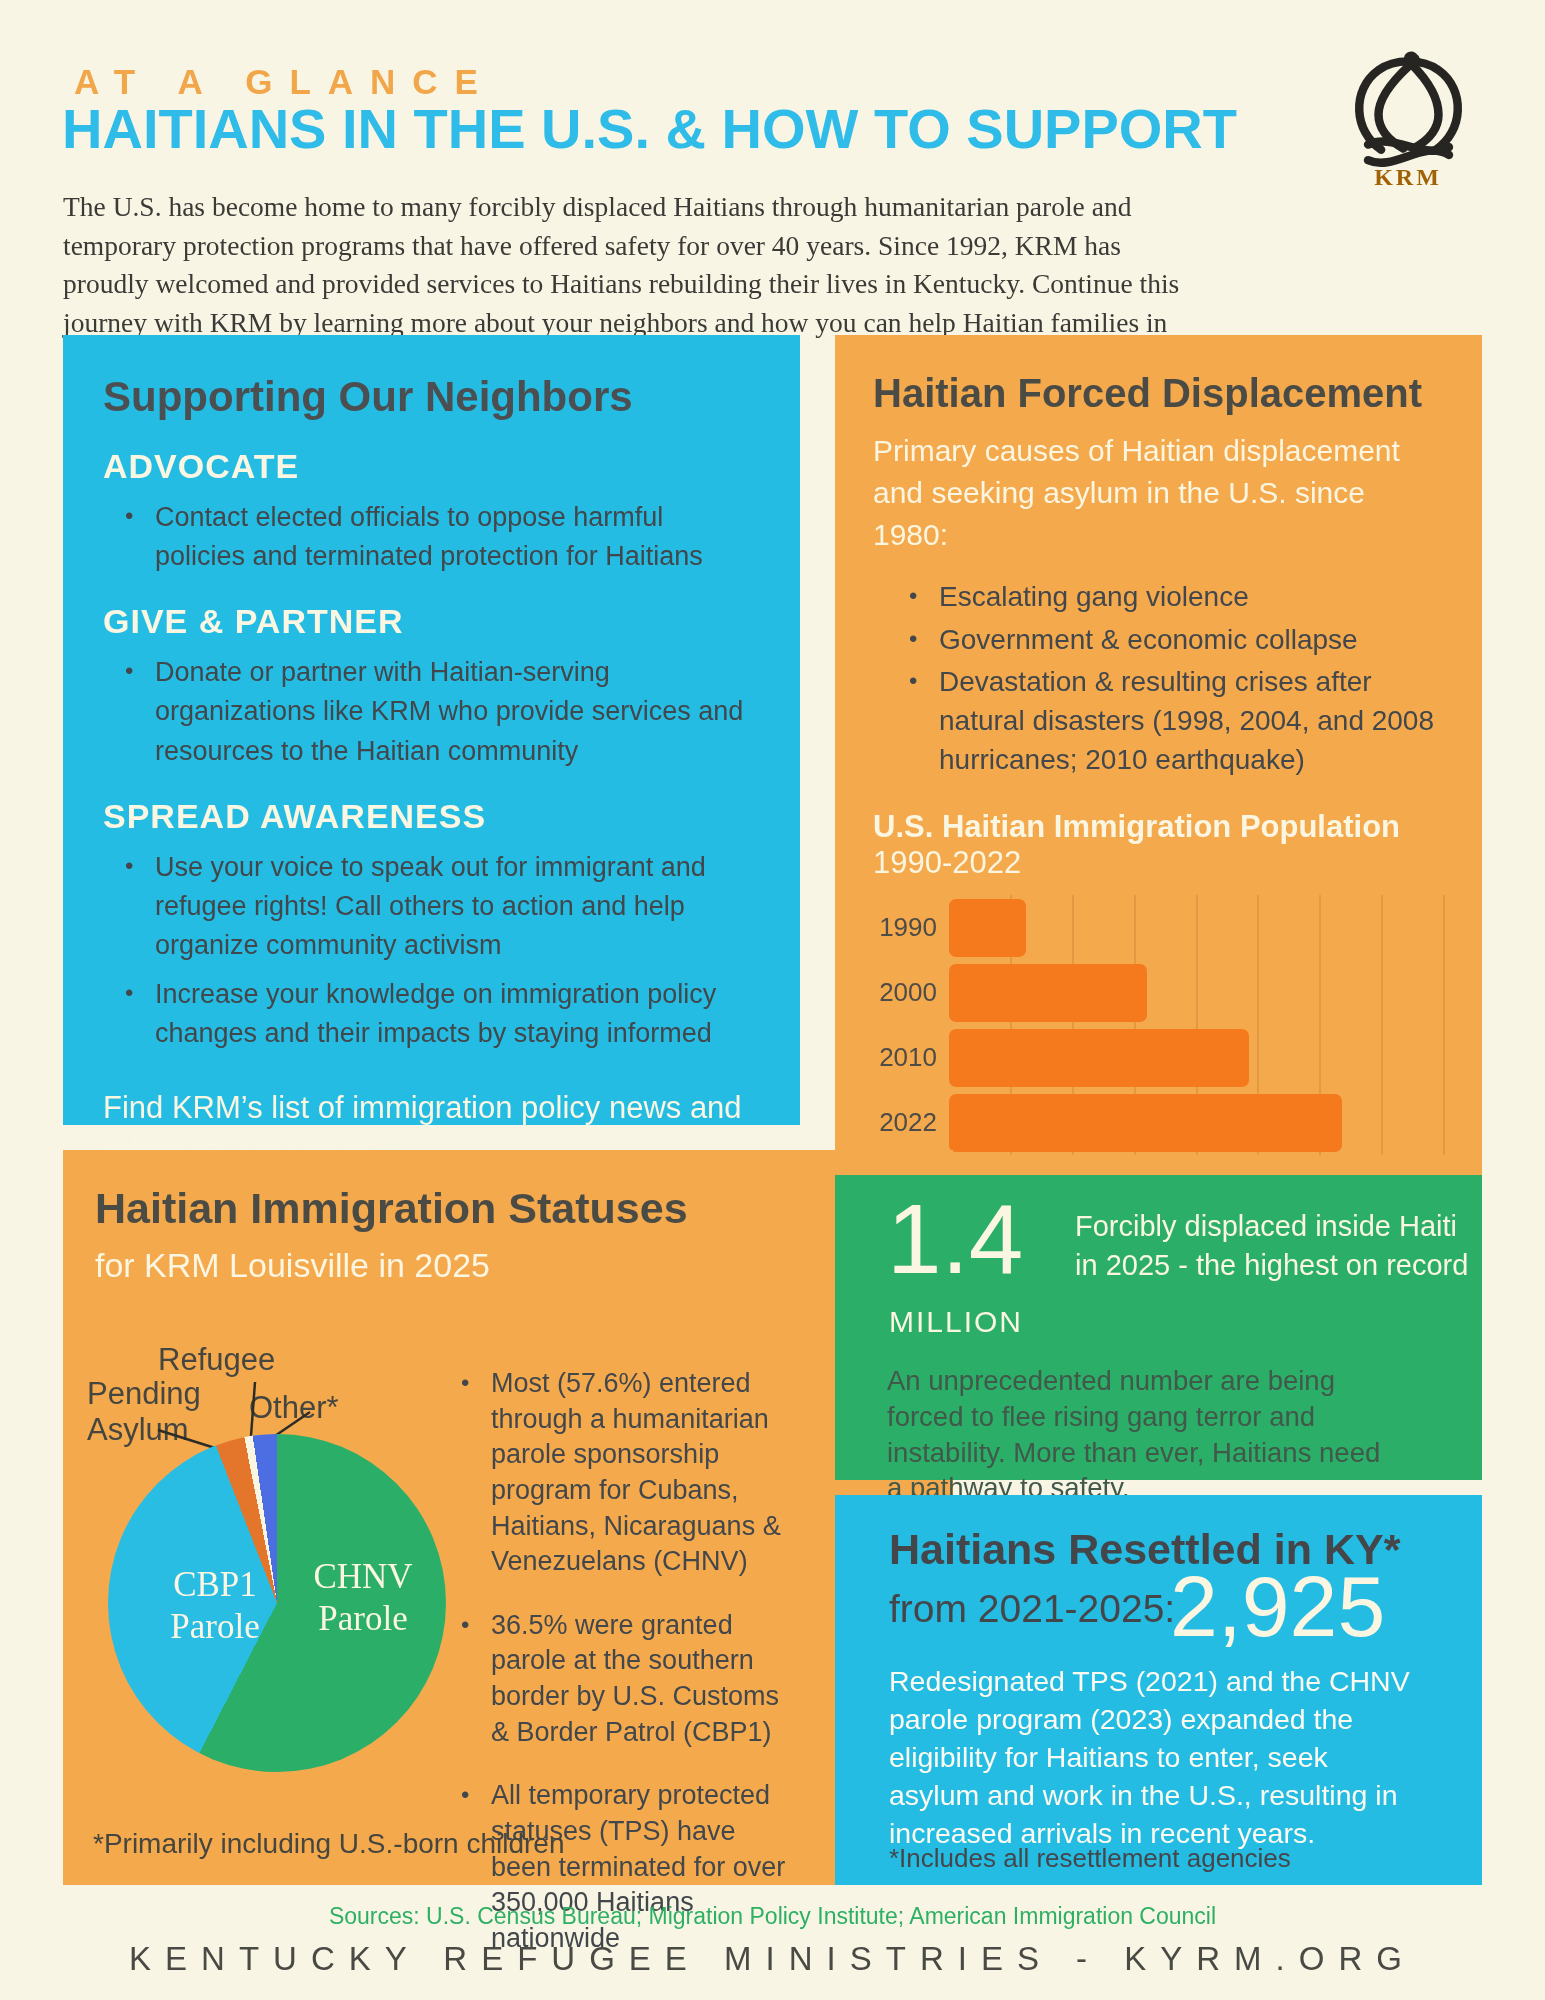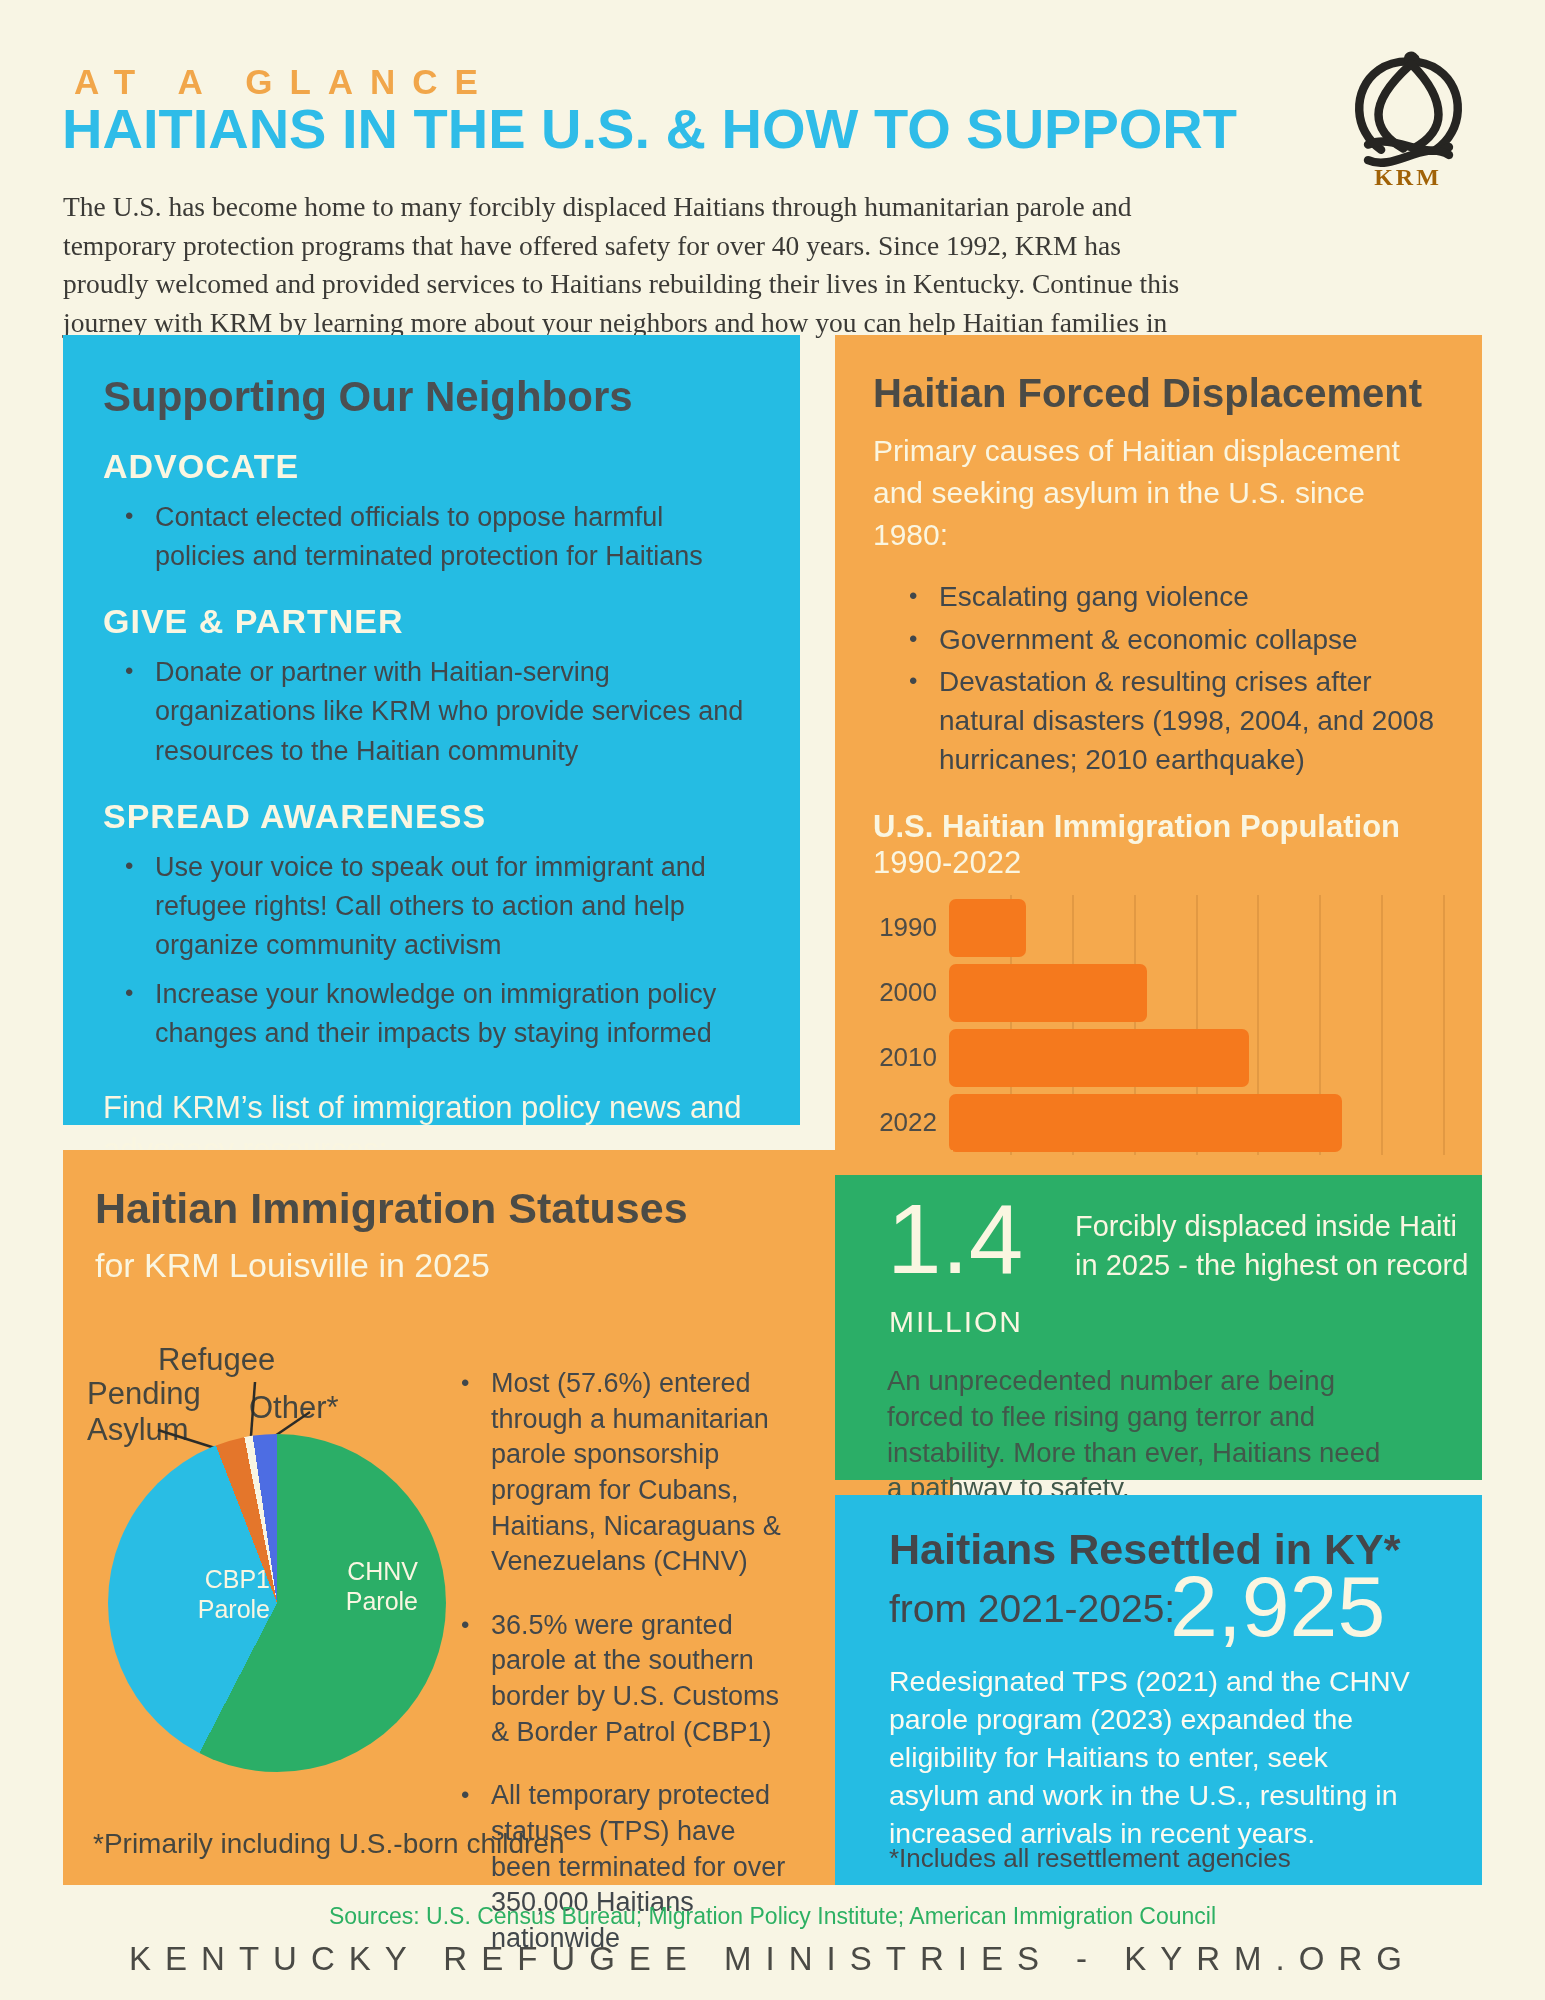--- a/index.html
+++ b/index.html
@@ -51,21 +51,21 @@
   .bar{height:58px;background:#f5791d;border-radius:7px;width:0;}
   .ticks{position:relative;height:100px;margin-left:76px;}
   .tick{position:absolute;top:14px;width:130px;text-align:right;font-size:25px;color:#4d4c47;
         transform:rotate(-50deg);transform-origin:top right;}
 
   
   #statuses{left:63px;top:1150px;width:890px;height:735px;padding:0;}
   #statuses .h1{position:absolute;left:32px;top:34px;font-size:43px;font-weight:bold;color:#4b4b46;}
   #statuses .sub{position:absolute;left:32px;top:96px;font-size:34px;color:#faf6e1;}
   .pie{position:absolute;left:45px;top:284px;width:338px;height:338px;border-radius:50%;}
-  .pie-label{position:absolute;font-size:25px;line-height:1.2;color:#faf6e1;text-align:right;}
+  .pie-label{position:absolute;font-size:35px;line-height:1.2;color:#faf6e1;text-align:center;font-family:Liberation Serif, serif;}
   .out-label{position:absolute;font-size:31px;line-height:1.15;color:#45463f;}
   .leaders{position:absolute;left:0;top:180px;pointer-events:none;}
   #statuses ul.blt{position:absolute;left:388px;top:208px;padding-left:32px;margin:8px;}
   #statuses ul.blt li{font-size:27px;max-width:305px;line-height:1.32;margin-bottom:28px;}
   #statuses .footnote{position:absolute;left:30px;top:678px;font-size:28px;color:#45463f;}
 
   
   #displaced{left:835px;top:1175px;width:647px;height:305px;padding:0;}
   #displaced .big{position:absolute;left:52px;top:8px;font-size:98px;color:#faf6e1;}
   #displaced .unit{position:absolute;left:54px;top:130px;font-size:30px;letter-spacing:2px;color:#faf6e1;}

